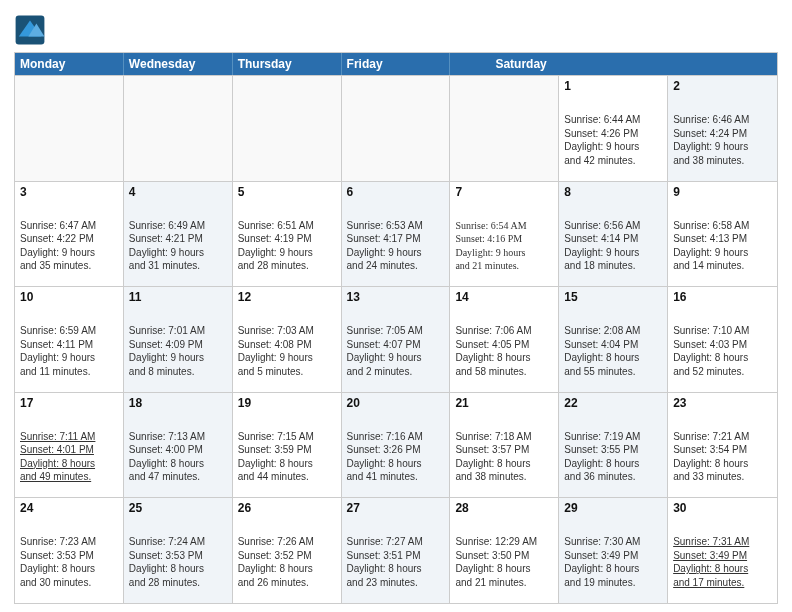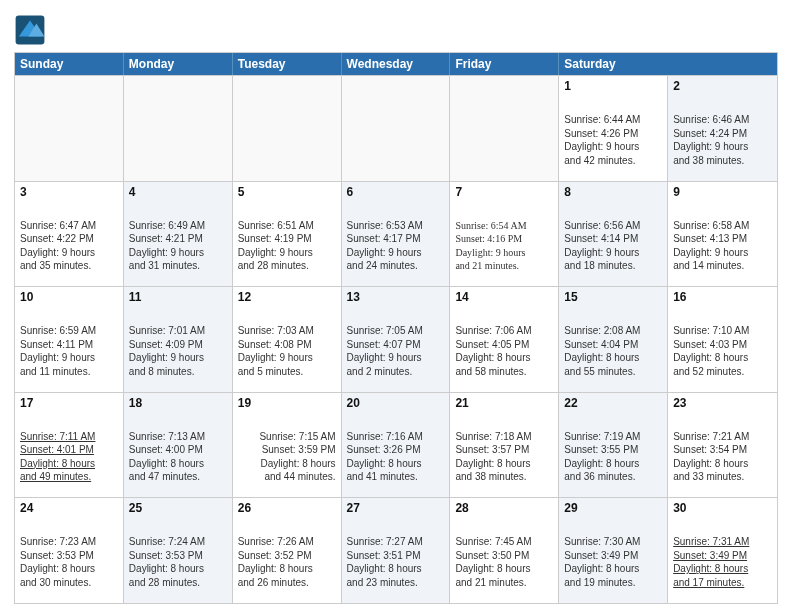--- a/index.html
+++ b/index.html
@@ -65,21 +65,21 @@
       background: #2a6ead;
     }
     .cal-header-cell {
       color: #fff;
       font-size: 12px;
       font-weight: bold;
       padding: 4px 5px;
       border-right: 1px solid #5590c0;
       text-align: left;
     }
-    .cal-header-cell:last-child { border-right: none; }
+    .cal-header-cell:last-child { border-right: none; margin-left: 40px; }
     .cal-body {
       flex: 1;
       display: flex;
       flex-direction: column;
     }
     .cal-row {
       display: grid;
       grid-template-columns: repeat(7, 1fr);
       flex: 1;
       border-top: 1px solid #ccc;
@@ -127,24 +127,23 @@
       </div>
     </div>
     <div class="title-section">
       <div class="main-title"></div>
       <div class="subtitle"></div>
     </div>
   </div>
 
   <div class="calendar">
     <div class="cal-header">
-    <div class="cal-header-cell">Sunday</div>
         <div class="cal-header-cell">Monday</div>
-        <div class="cal-header-cell">Tuesday</div>
         <div class="cal-header-cell">Wednesday</div>
+        <div class="cal-header-cell">Thursday</div>
         <div class="cal-header-cell">Friday</div>
         <div class="cal-header-cell">Saturday</div>
       </div>
     <div class="cal-body">
     <div class="cal-row">
           <div class="cal-cell empty"></div>
           <div class="cal-cell empty"></div>
           <div class="cal-cell empty"></div>
           <div class="cal-cell empty"></div>
           <div class="cal-cell empty"></div>
@@ -275,21 +274,21 @@
           </div>
           <div class="cal-cell shaded">
             <span class="day-num">18</span>
             <div class="cell-text" style="white-space: pre-line;">Sunrise: 7:13 AM
 Sunset: 4:00 PM
 Daylight: 8 hours
 and 47 minutes.</div>
           </div>
           <div class="cal-cell">
             <span class="day-num">19</span>
-            <div class="cell-text" style="white-space: pre-line; text-align: right;">Sunrise: 7:15 AM
+            <div class="cell-text" style="white-space: pre-line;">Sunrise: 7:15 AM
 Sunset: 3:59 PM
 Daylight: 8 hours
 and 44 minutes.</div>
           </div>
           <div class="cal-cell shaded">
             <span class="day-num">20</span>
             <div class="cell-text" style="white-space: pre-line;">Sunrise: 7:16 AM
 Sunset: 3:26 PM
 Daylight: 8 hours
 and 41 minutes.</div>
@@ -340,21 +339,21 @@
           </div>
           <div class="cal-cell shaded">
             <span class="day-num">27</span>
             <div class="cell-text" style="white-space: pre-line;">Sunrise: 7:27 AM
 Sunset: 3:51 PM
 Daylight: 8 hours
 and 23 minutes.</div>
           </div>
           <div class="cal-cell">
             <span class="day-num">28</span>
-            <div class="cell-text" style="white-space: pre-line;">Sunrise: 7:45 AM
+            <div class="cell-text" style="white-space: pre-line;">Sunrise: 12:29 AM
 Sunset: 3:50 PM
 Daylight: 8 hours
 and 21 minutes.</div>
           </div>
           <div class="cal-cell shaded">
             <span class="day-num">29</span>
             <div class="cell-text" style="white-space: pre-line;">Sunrise: 7:30 AM
 Sunset: 3:49 PM
 Daylight: 8 hours
 and 19 minutes.</div>

